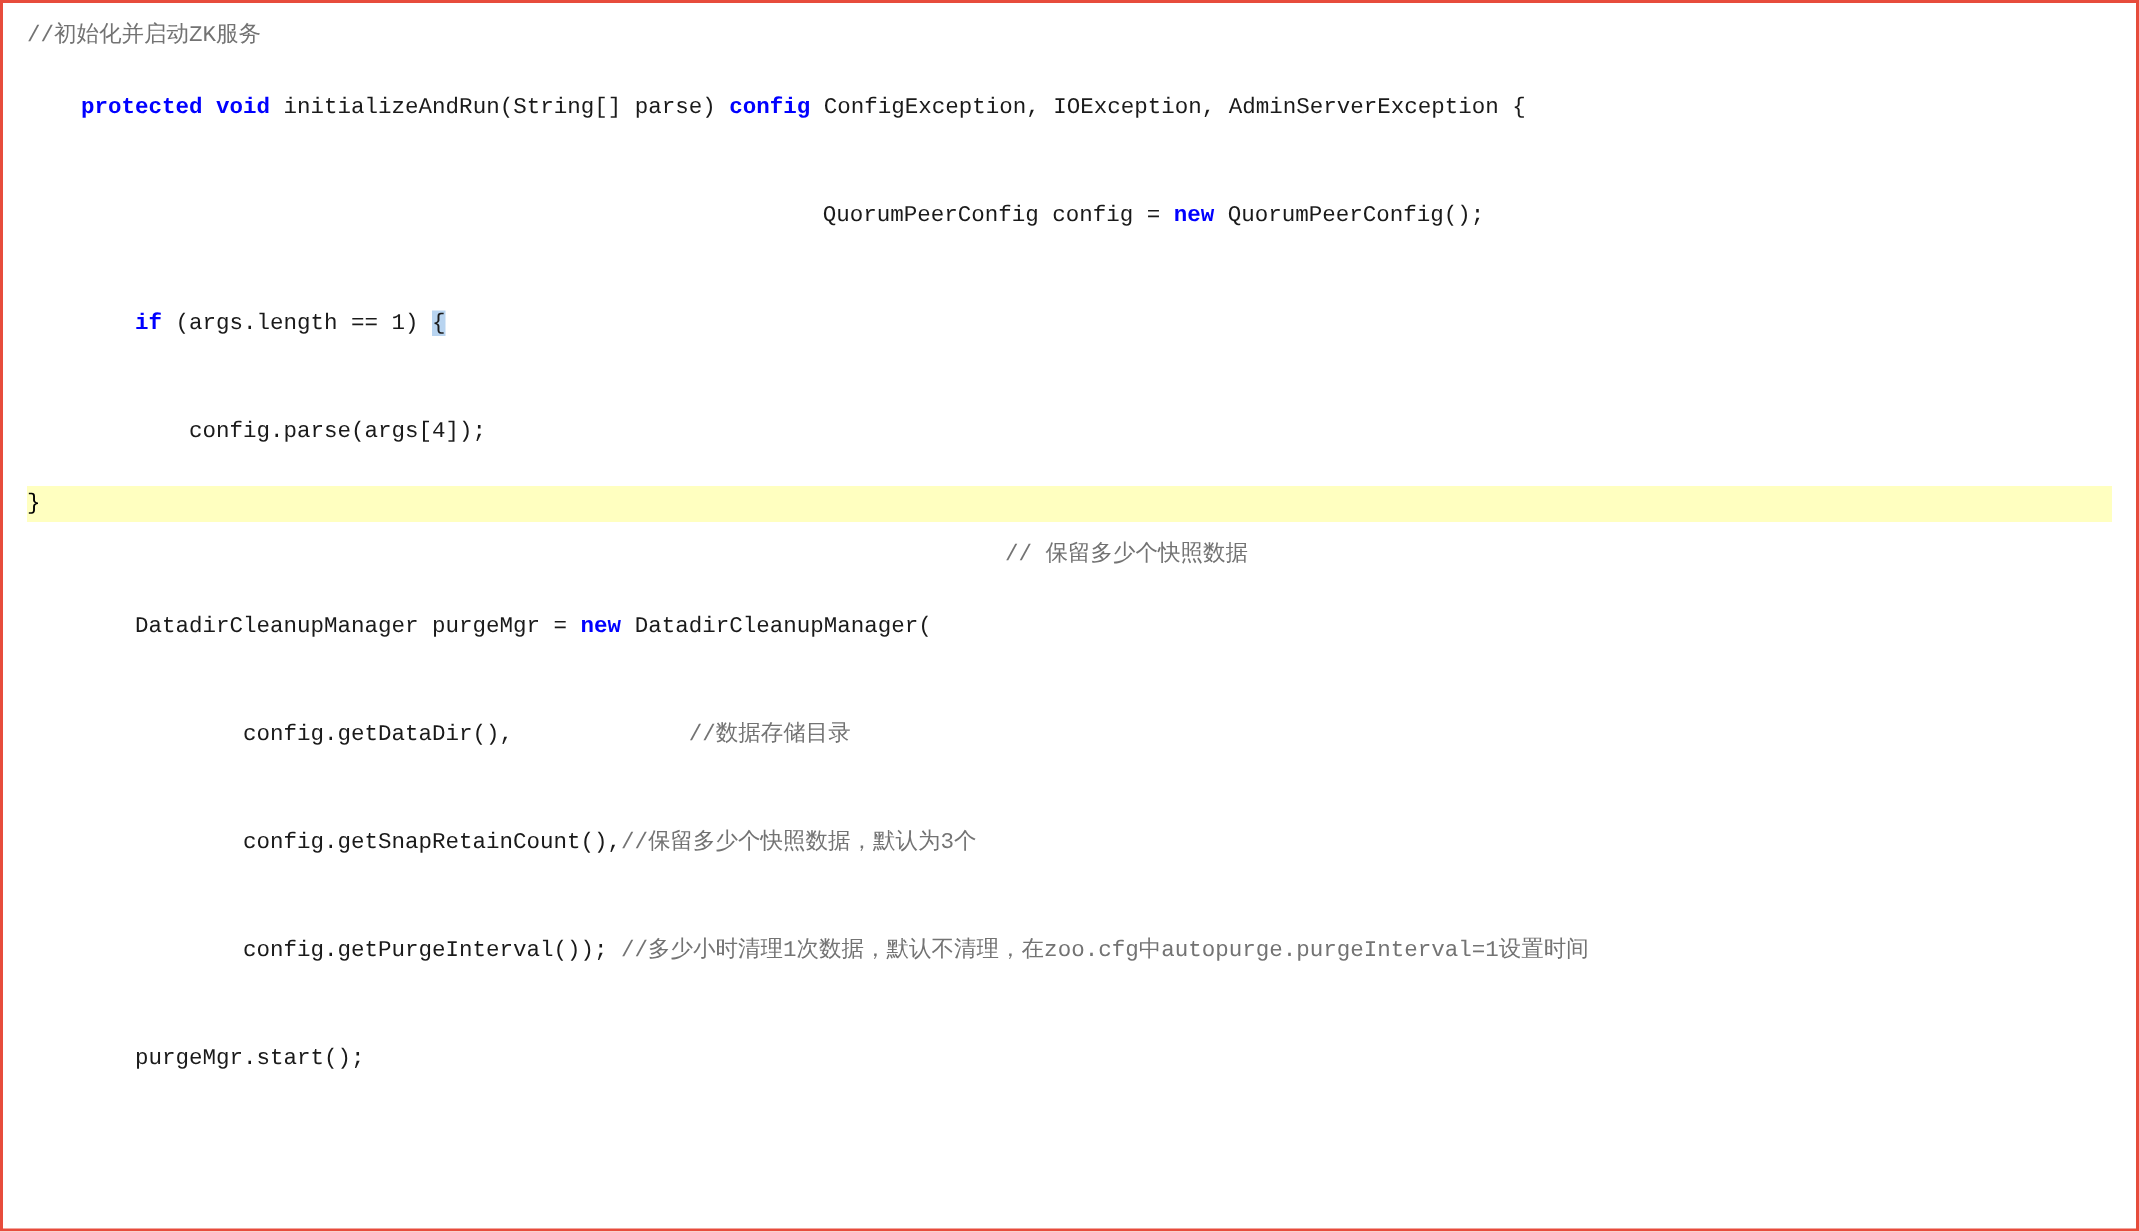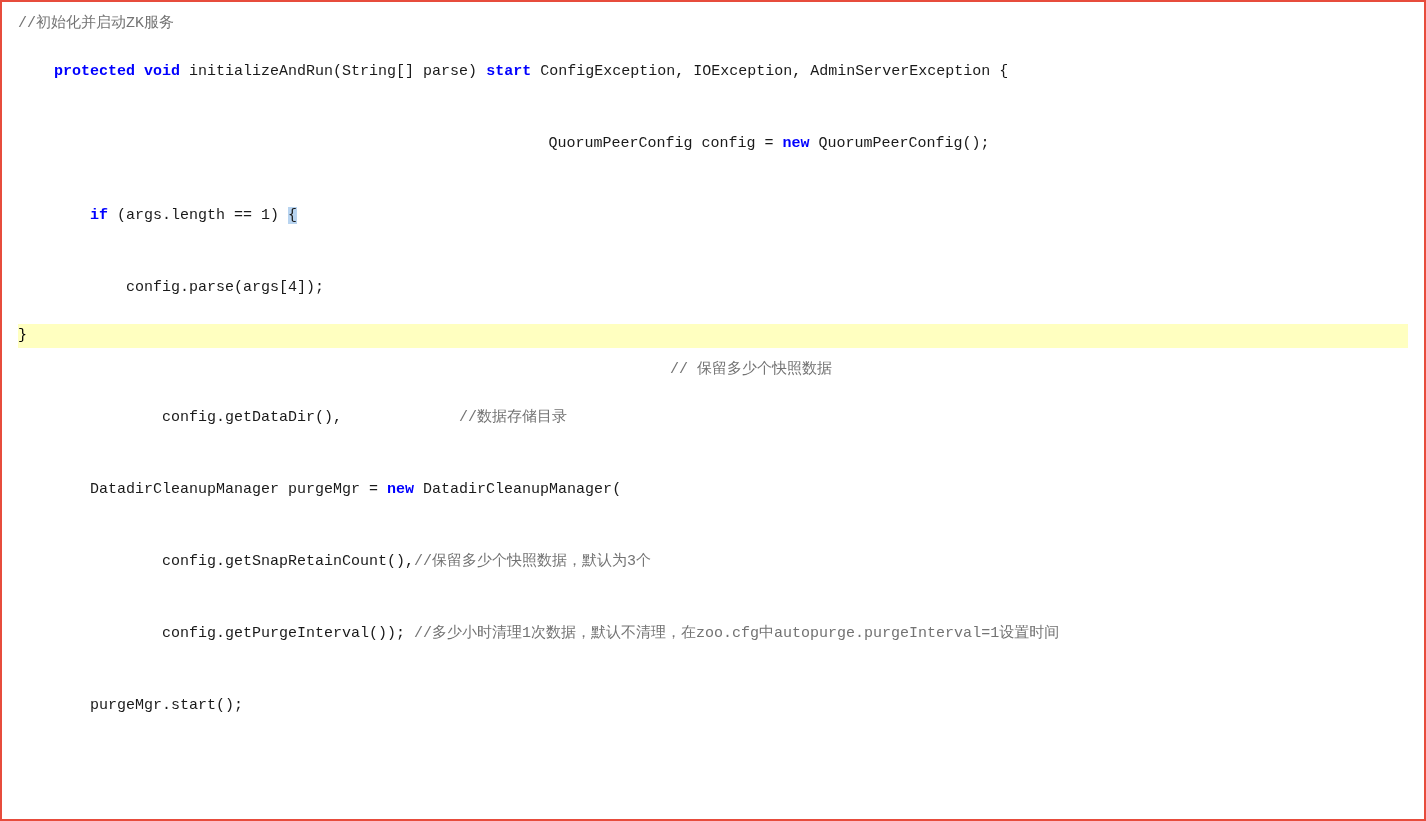--- a/index.html
+++ b/index.html
@@ -41,21 +41,21 @@
     }
   </style>
 </head>
 <body>
 
 <div class="code-container">
 
   <span class="line comment-zh">//初始化并启动ZK服务</span>
 
   <span class="line normal">
-    <span class="keyword">protected</span><span class="normal"> </span><span class="keyword">void</span><span class="normal"> initializeAndRun(String[] parse) </span><span class="keyword">start</span><span class="normal"> ConfigException, IOException, AdminServerException {</span>
+    <span class="keyword">protected</span><span class="normal"> </span><span class="keyword">void</span><span class="normal"> initializeAndRun(String[] parse) </span><span class="keyword">config</span><span class="normal"> ConfigException, IOException, AdminServerException {</span>
   </span>
 
   <span class="line normal indent1">
     <span class="normal">    QuorumPeerConfig config = </span><span class="keyword">new</span><span class="normal"> QuorumPeerConfig();</span>
   </span>
 
   <span class="line normal">
     <span class="normal">    </span><span class="keyword">if</span><span class="normal"> (args.length == 1) </span><span class="paren-highlight">{</span>
   </span>
 
@@ -63,25 +63,25 @@
     <span class="normal">        config.parse(args[4]);</span>
   </span>
 
   <span class="closing-brace-highlight">    }</span>
 
   <div class="blank"></div>
 
   <span class="line comment-zh indent1">    // 保留多少个快照数据</span>
 
   <span class="line normal">
-    <span class="normal">            config.getDataDir(),             </span><span class="comment-zh">//数据存储目录</span>
+    <span class="normal">    DatadirCleanupManager purgeMgr = </span><span class="keyword">new</span><span class="normal"> DatadirCleanupManager(</span>
   </span>
 
   <span class="line normal">
-    <span class="normal">    DatadirCleanupManager purgeMgr = </span><span class="keyword">new</span><span class="normal"> DatadirCleanupManager(</span>
+    <span class="normal">            config.getDataDir(),             </span><span class="comment-zh">//数据存储目录</span>
   </span>
 
 
   <span class="line normal">
     <span class="normal">            config.getSnapRetainCount(),</span><span class="comment-zh">//保留多少个快照数据，默认为3个</span>
   </span>
 
   <span class="line normal">
     <span class="normal">            config.getPurgeInterval()); </span><span class="comment-zh">//多少小时清理1次数据，默认不清理，在zoo.cfg中autopurge.purgeInterval=1设置时间</span>
   </span>

